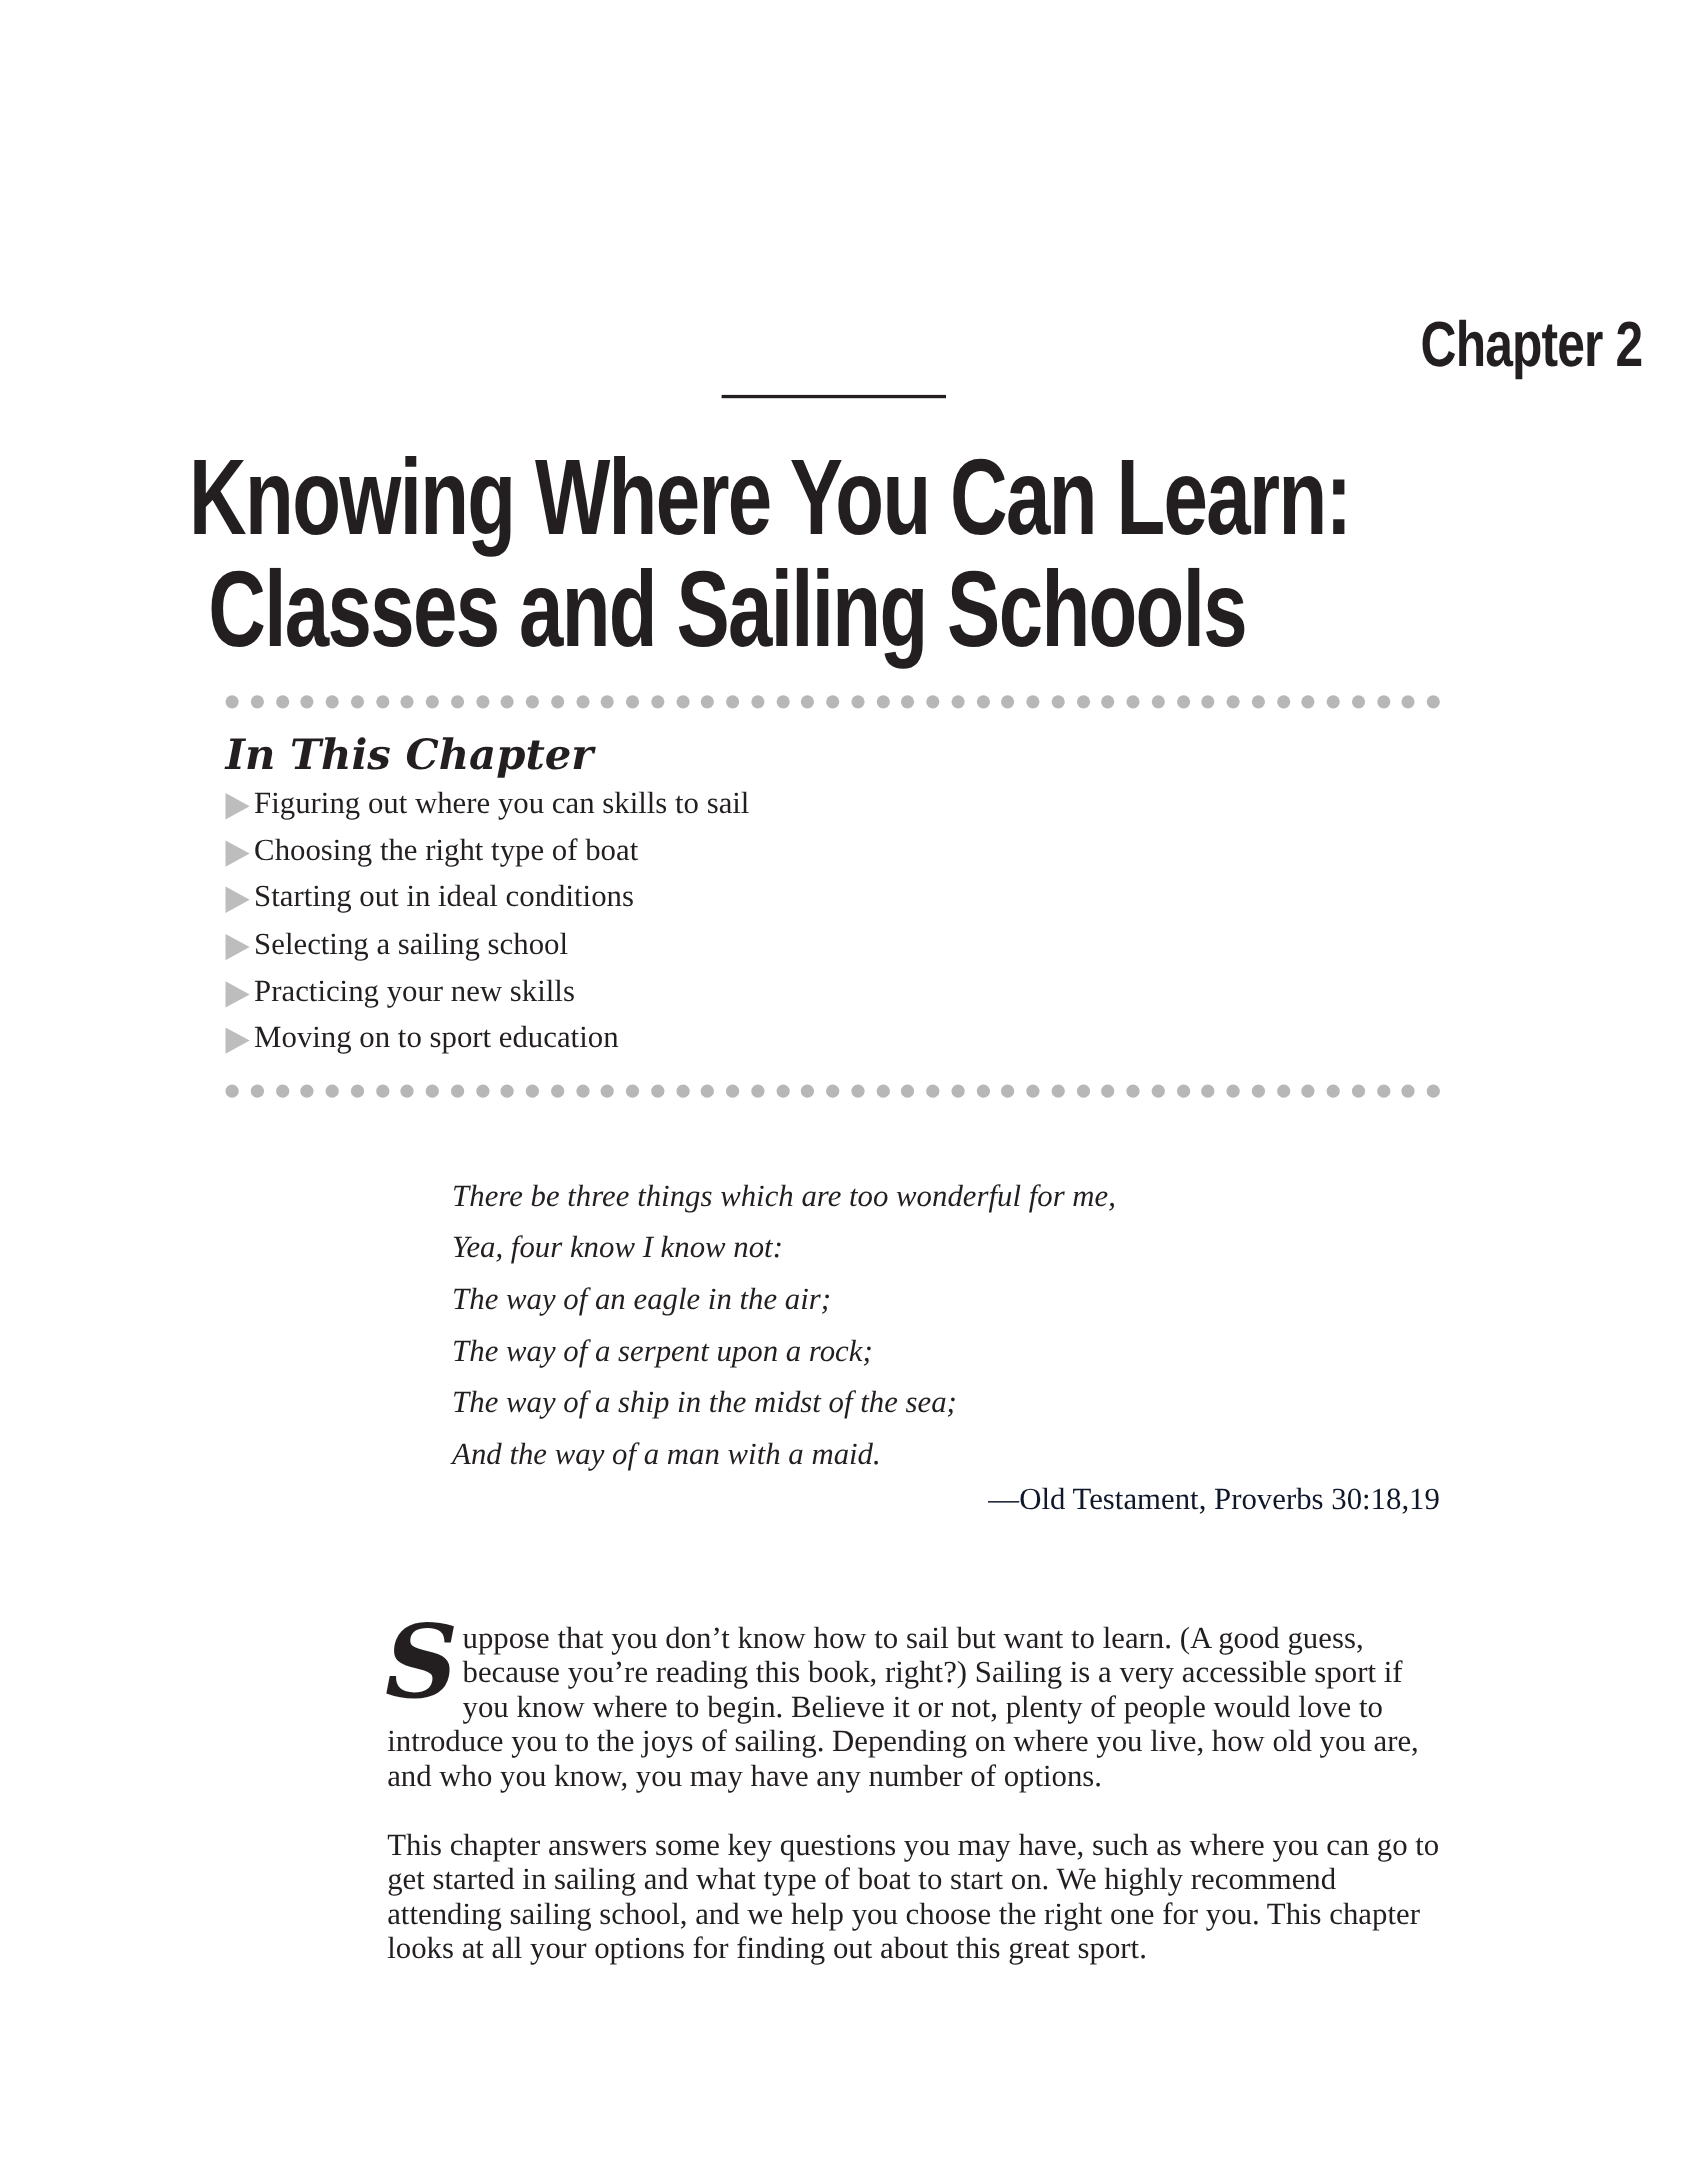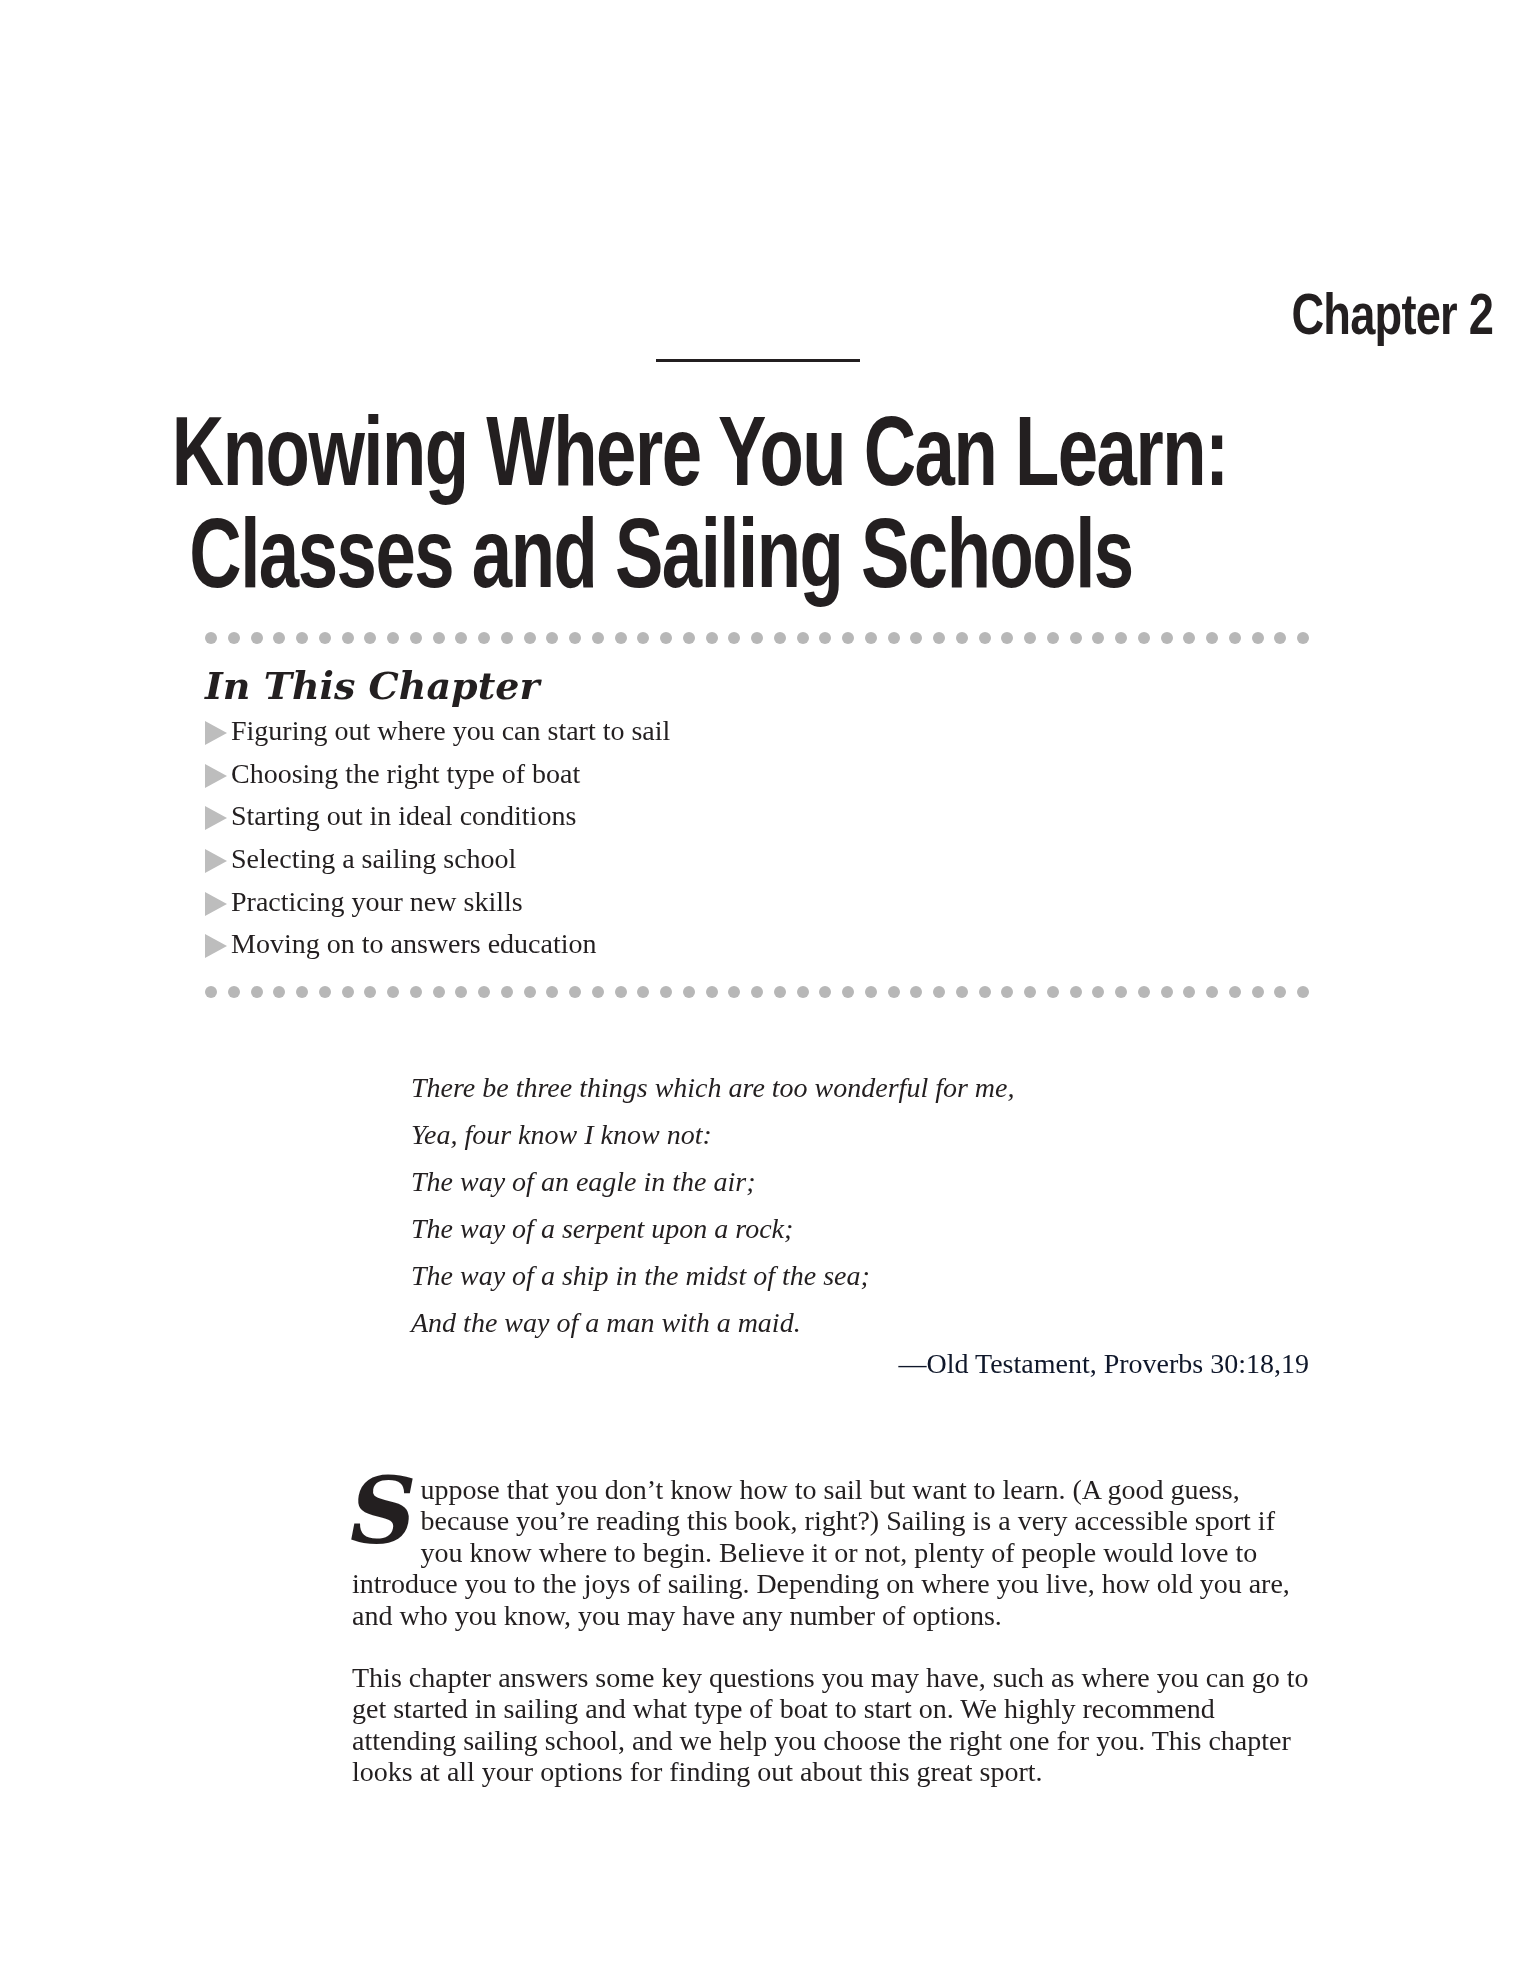--- a/index.html
+++ b/index.html
@@ -109,41 +109,41 @@
     <span class="dot"></span>
     <span class="dot"></span>
     <span class="dot"></span>
   </div>
 
 <div class="abs itc">In This Chapter</div>
 
 <ul class="abs bullets">
   <li>
       <span class="tri"></span>
-      <span>Figuring out where you can start to sail</span>
+      <span>Figuring out where you can skills to sail</span>
     </li>
   <li>
       <span class="tri"></span>
       <span>Choosing the right type of boat</span>
     </li>
   <li>
       <span class="tri"></span>
       <span>Starting out in ideal conditions</span>
     </li>
   <li>
       <span class="tri"></span>
       <span>Selecting a sailing school</span>
     </li>
   <li>
       <span class="tri"></span>
       <span>Practicing your new skills</span>
     </li>
   <li>
       <span class="tri"></span>
-      <span>Moving on to answers education</span>
+      <span>Moving on to sport education</span>
     </li>
 </ul>
 
 <div class="abs dots" style="top:986px;" id="dots-bottom">
     <span class="dot"></span>
     <span class="dot"></span>
     <span class="dot"></span>
     <span class="dot"></span>
     <span class="dot"></span>
     <span class="dot"></span>

